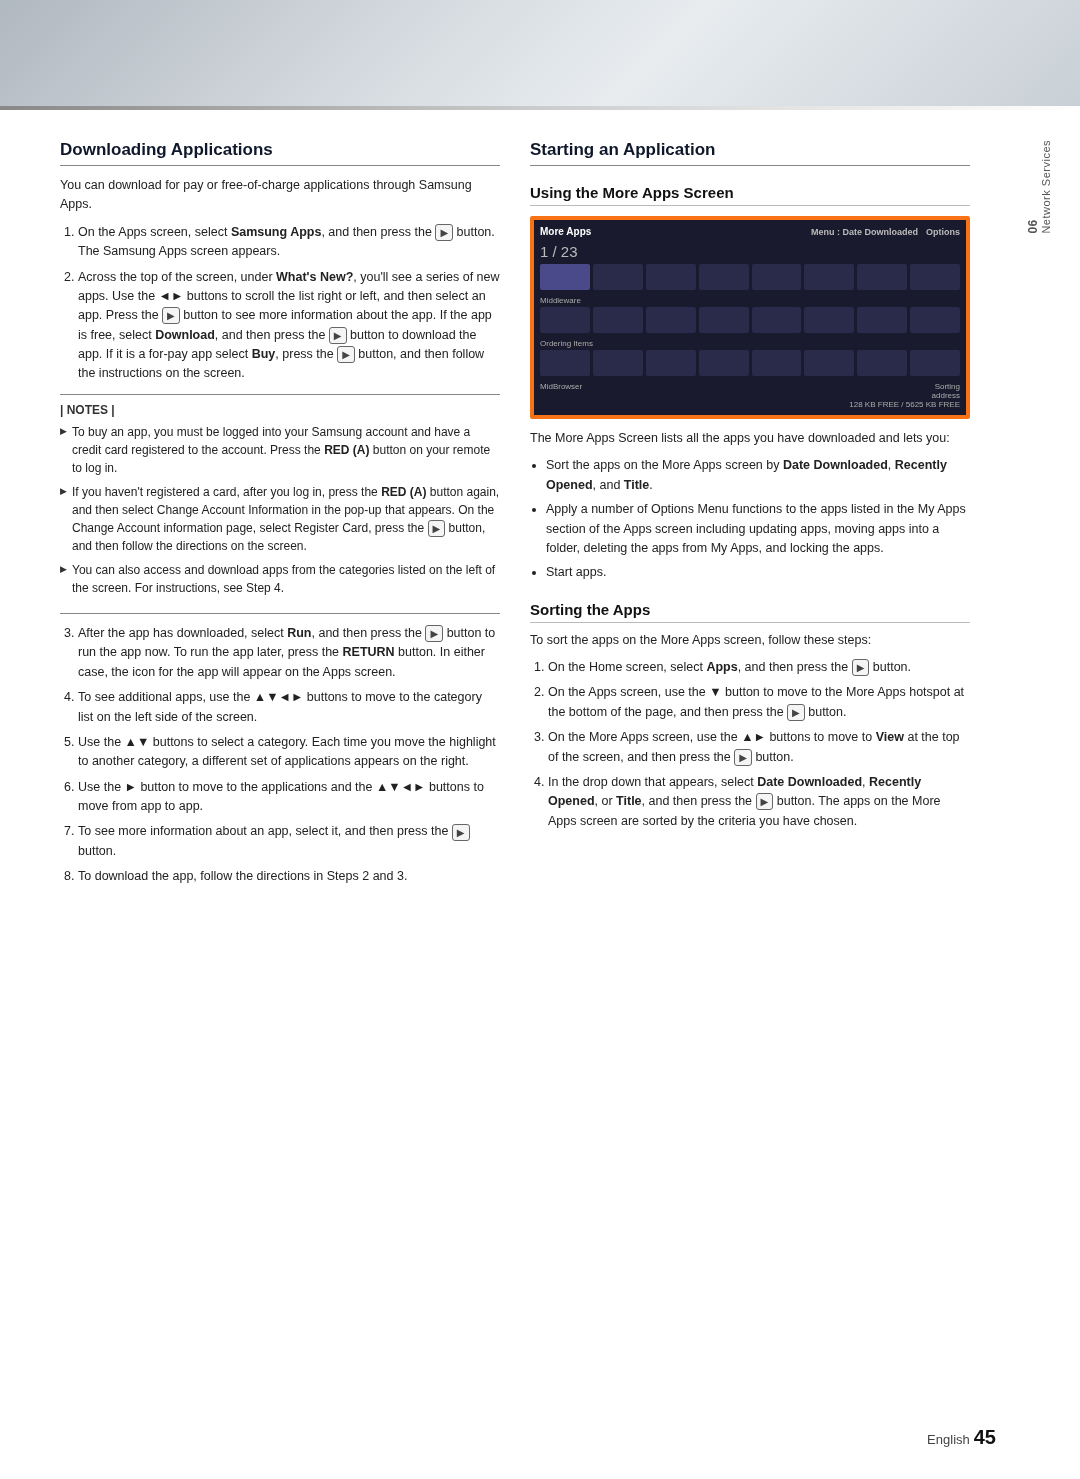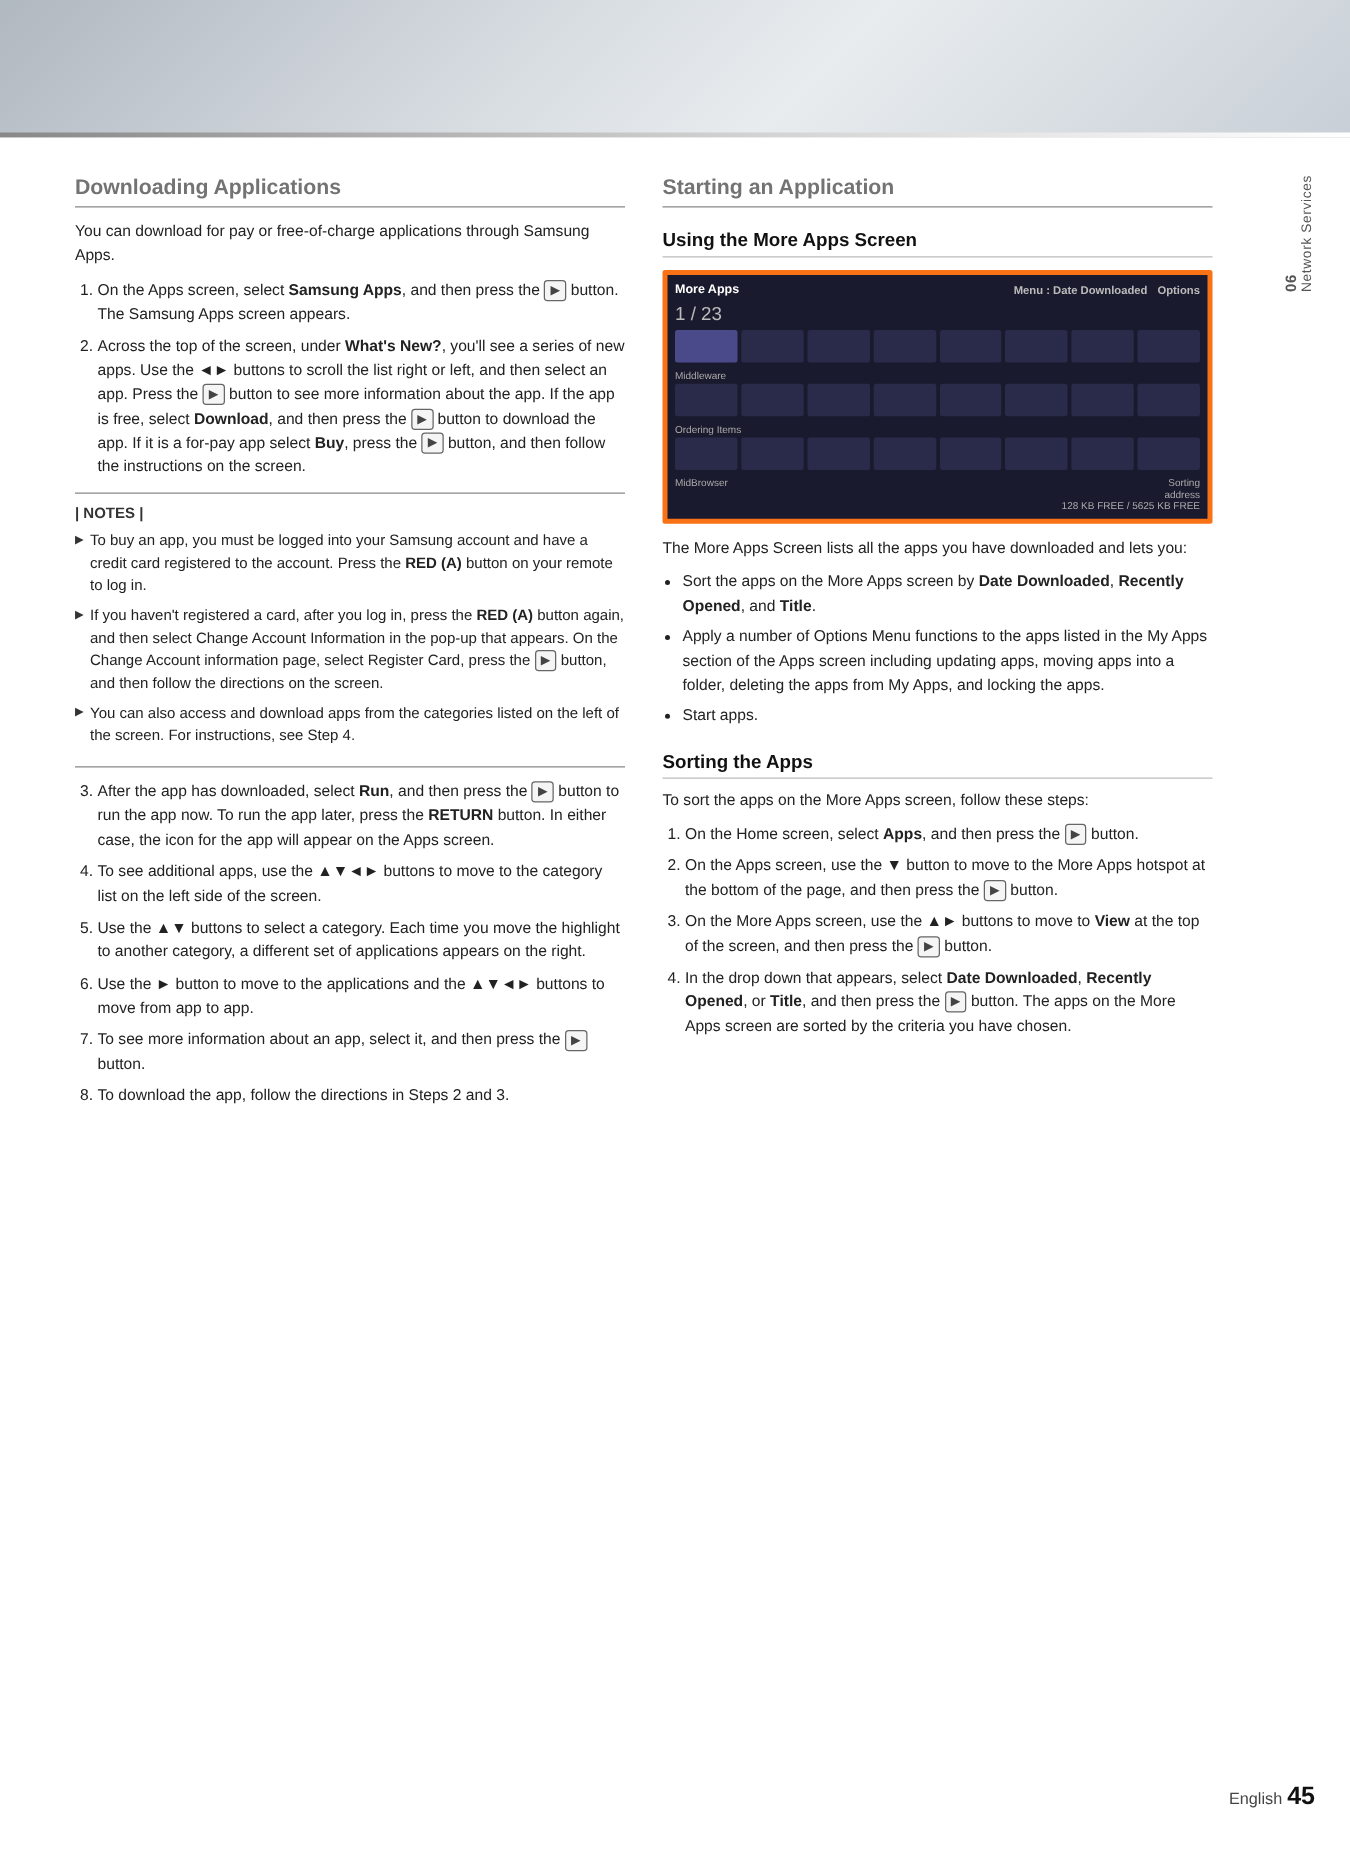--- a/index.html
+++ b/index.html
@@ -62,21 +62,21 @@
 
     
     .col-right {
       flex: 1;
       max-width: 440px;
     }
 
     h2 {
       font-size: 17px;
       font-weight: bold;
-      color: #737373;
+      color: #0f172a;
       margin-bottom: 10px;
       padding-bottom: 5px;
       border-bottom: 1px solid #888;
     }
 
     h3 {
       font-size: 15px;
       font-weight: bold;
       color: #111;
       margin-bottom: 8px;
@@ -237,21 +237,21 @@
     .bold { font-weight: bold; }
 
     
     .footer {
       position: absolute;
       bottom: 30px;
       left: 0;
       right: 0;
       display: flex;
       justify-content: flex-end;
-      padding-right: 28px;
+      padding-right: 84px;
       align-items: flex-end;
     }
 
     .footer-text {
       font-size: 13px;
       color: #444;
     }
 
     .footer-text .page-num {
       font-size: 20px;

